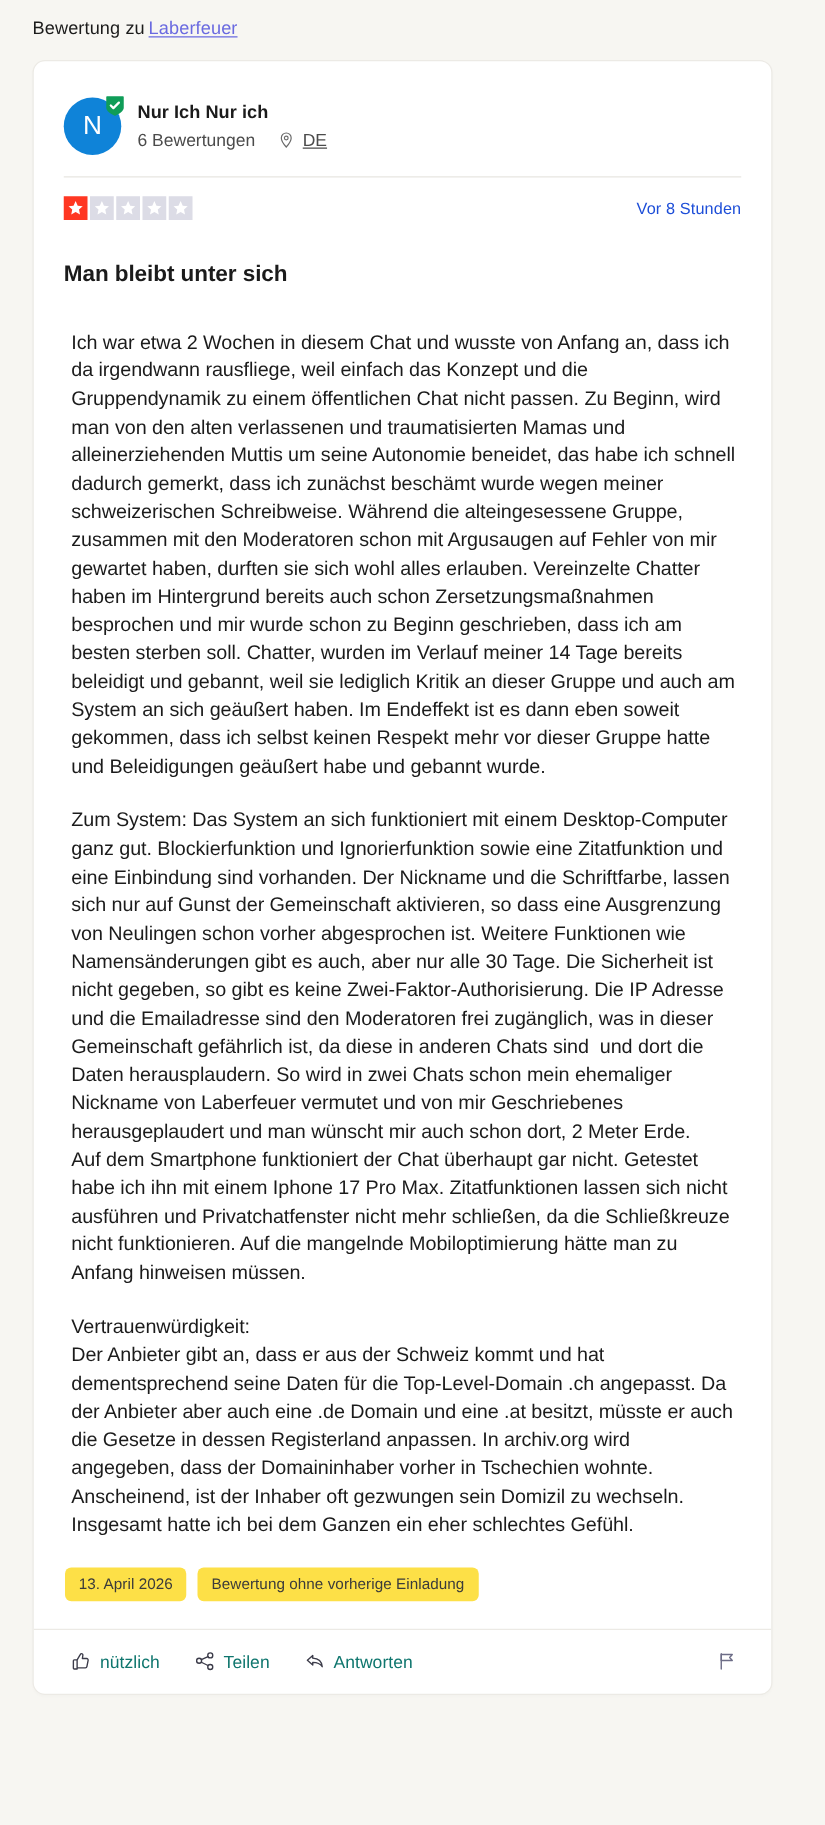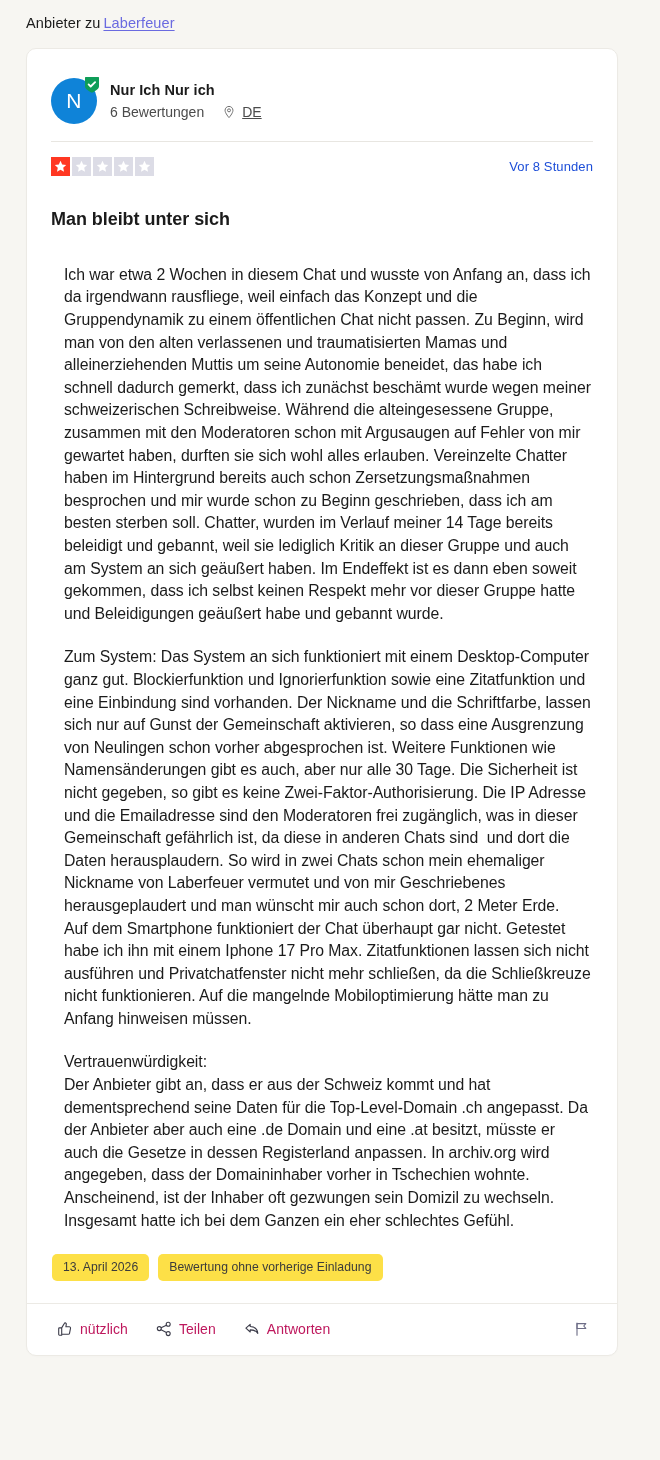--- a/index.html
+++ b/index.html
@@ -156,21 +156,21 @@
     line-height: 24px;
     letter-spacing: -0.05px;
   }
   .review-body {
     padding: 18px 26px 0 26px;
     font-size: 15.8px;
     line-height: 22.6px;
     color: #1b1b1b;
     letter-spacing: -0.05px;
   }
-  .review-body p { margin: 0 0 21px 11px; white-space: pre-wrap; }
+  .review-body p { margin: 0 0 21px 4px; white-space: pre-wrap; }
   .review-body p:last-child { margin-bottom: 0; }
 
   
   .tags {
     display: flex;
     gap: 9px;
     padding: 22px 24px 0 25px;
     flex-wrap: wrap;
   }
   .tag {
@@ -198,21 +198,21 @@
   .action-btn {
     display: inline-flex;
     align-items: center;
     gap: 7px;
     background: none;
     border: none;
     padding: 4px 6px;
     margin-right: 16px;
     font-family: inherit;
     font-size: 14px;
-    color: #be185d;
+    color: #0f766e;
     cursor: pointer;
     border-radius: 4px;
     letter-spacing: 0.05px;
   }
   .action-btn svg { width: 16px; height: 16px; display: block; flex: 0 0 16px; }
   .spacer { flex: 1 1 auto; }
   .report-btn {
     background: none;
     border: none;
     padding: 4px;
@@ -222,21 +222,21 @@
     border-radius: 4px;
   }
   .report-btn svg { width: 15px; height: 16px; display: block; }
 </style>
 </head>
 <body>
 
 <div class="page">
 
   <div class="breadcrumb">
-    <span>Anbieter zu</span><a class="crumb-link" href="#">Laberfeuer</a>
+    <span>Bewertung zu</span><a class="crumb-link" href="#">Laberfeuer</a>
   </div>
 
   <div class="card">
 
     <div class="consumer">
       <div class="avatar-wrap">
         <div class="avatar">N</div>
         <svg class="verified-badge" viewBox="0 0 16 17">
           <path d="M1 1.6C1 1.27 1.27 1 1.6 1h12.8c.33 0 .6.27.6.6v8.6c0 2.6-3.6 4.9-6.4 6.2-.38.18-.82.18-1.2 0C4.6 15.1 1 12.8 1 10.2V1.6z" fill="#0f9d58"></path>
           <path d="M4.6 8.4l2.1 2.1 4.4-4.4" fill="none" stroke="#ffffff" stroke-width="1.8" stroke-linecap="round" stroke-linejoin="round"></path>

